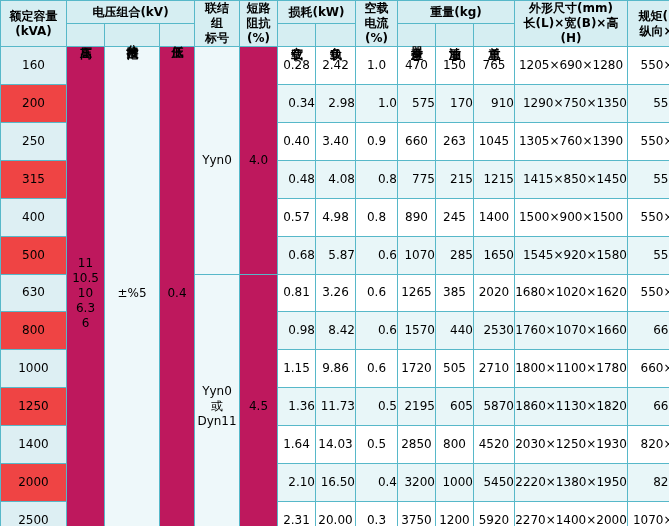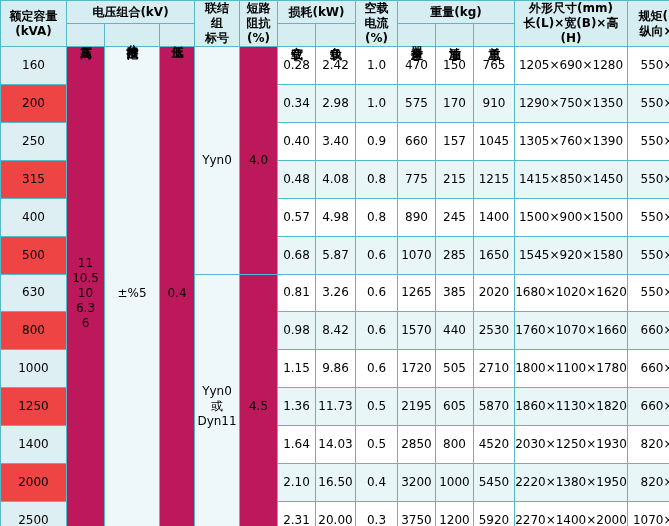--- a/index.html
+++ b/index.html
@@ -35,20 +35,21 @@
     margin-top:43px;
   }
   tbody tr.alt td.cap{
     background:#ef4444;
   }
   td.body{
     background:#ffffff;
   }
   tbody tr.alt td.body{
     background:#e8f6f8;
+    text-align:right;
   }
   td.tall{
     background:#be185d;
     font-size:12.5px;
     line-height:1.5;
   }
   td.tall.shade{
     background:#eef8fa;
   }
   .vert{
@@ -163,21 +164,21 @@
       <td class="body nowrap">1290×750×1350</td>
       <td class="body nowrap">550×550</td>
     </tr>
 
     <tr>
       <td class="cap">250</td>
       <td class="body">0.40</td>
       <td class="body">3.40</td>
       <td class="body">0.9</td>
       <td class="body">660</td>
-      <td class="body">157</td>
+      <td class="body">263</td>
       <td class="body">1045</td>
       <td class="body nowrap">1305×760×1390</td>
       <td class="body nowrap">550×550</td>
     </tr>
 
     <tr class="alt">
       <td class="cap">315</td>
       <td class="body">0.48</td>
       <td class="body">4.08</td>
       <td class="body">0.8</td>

